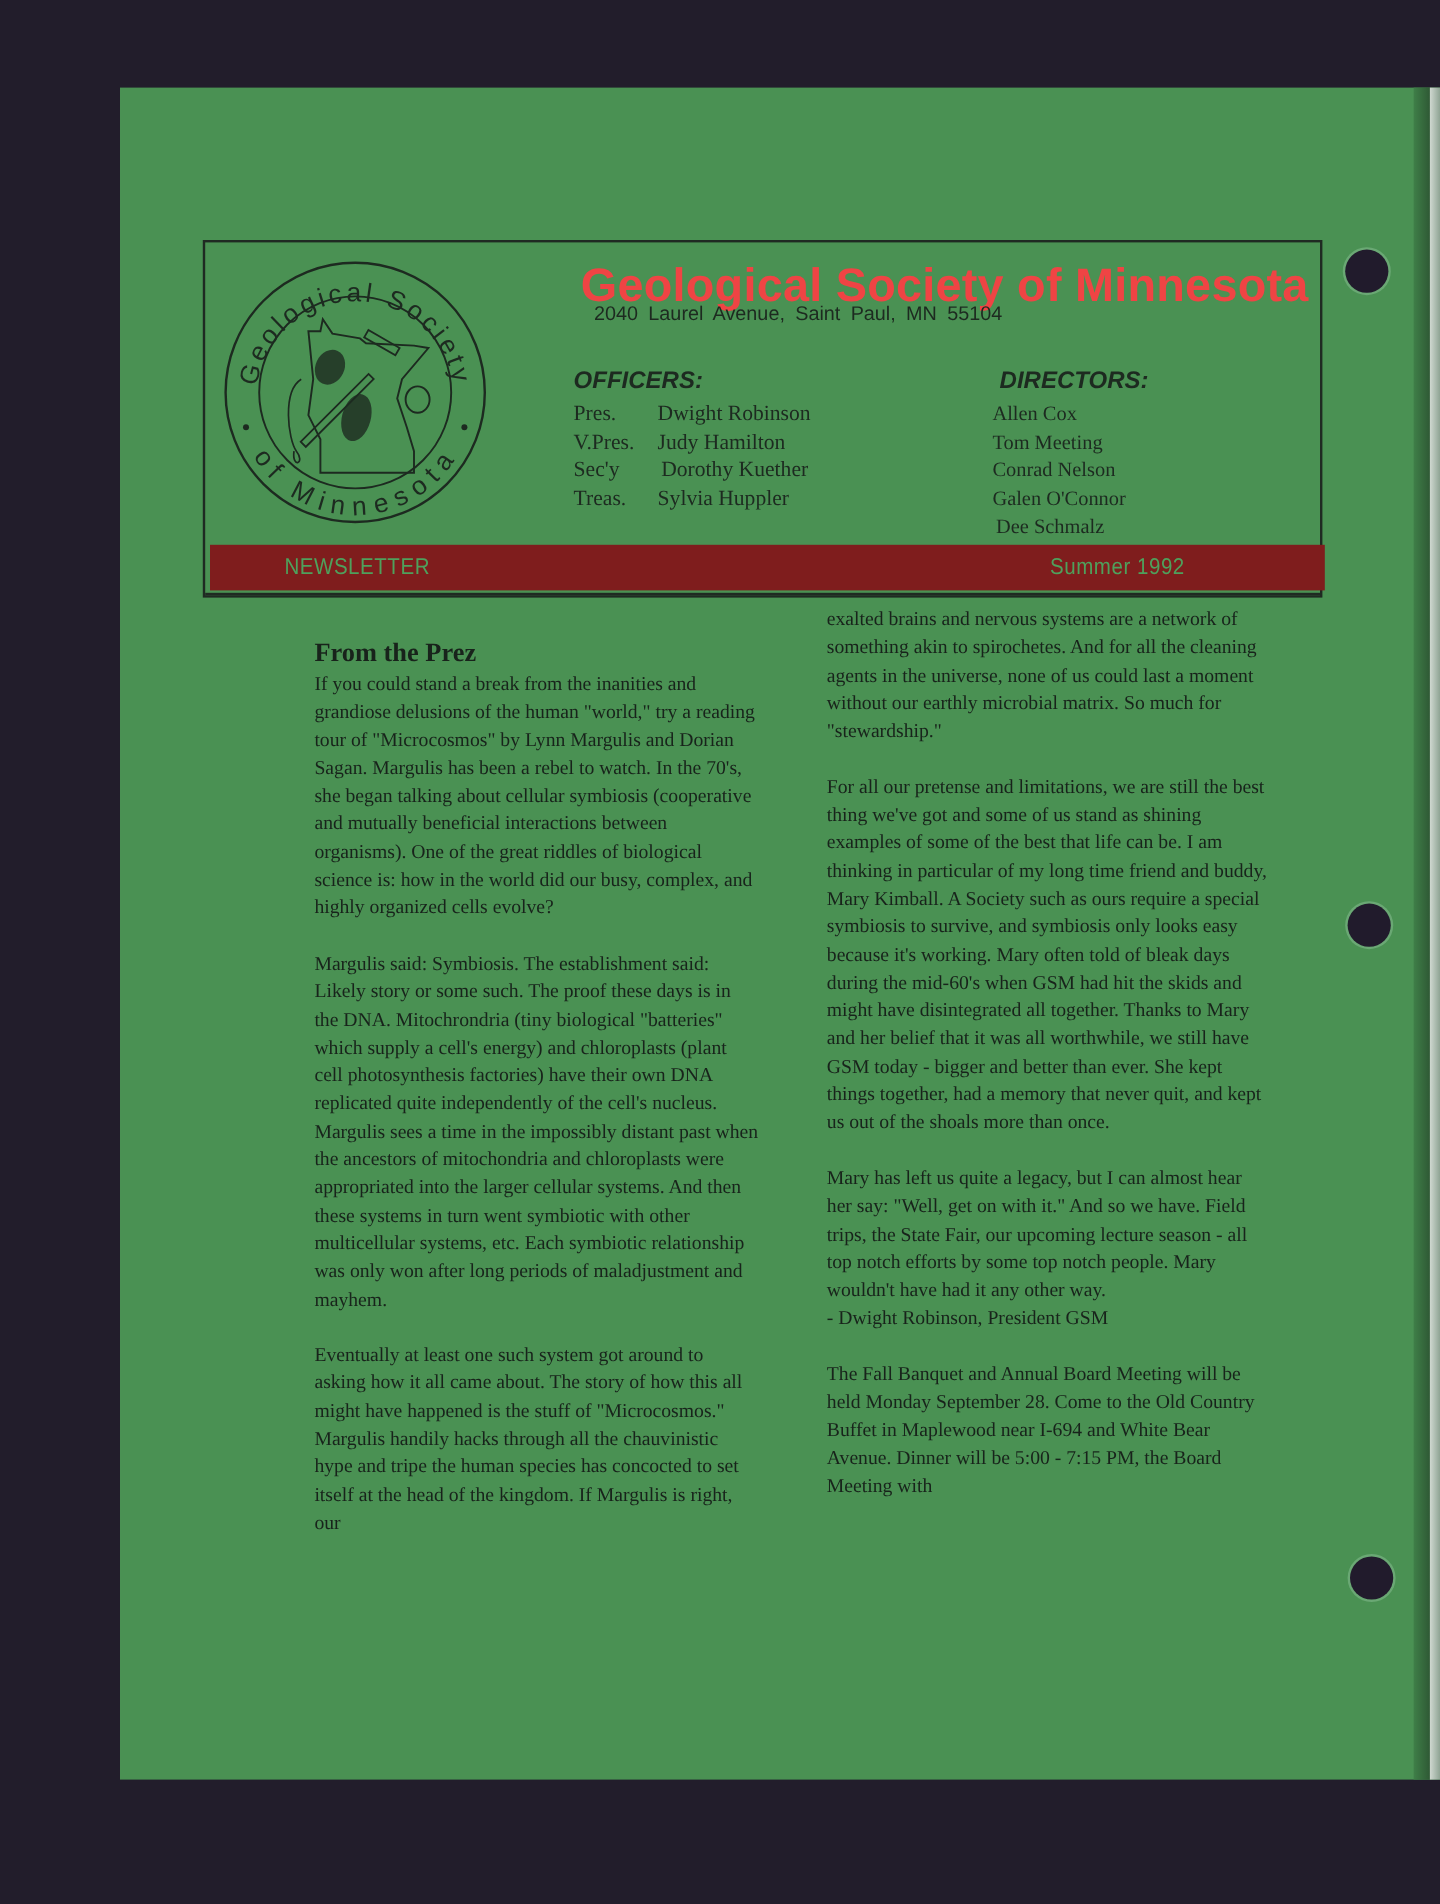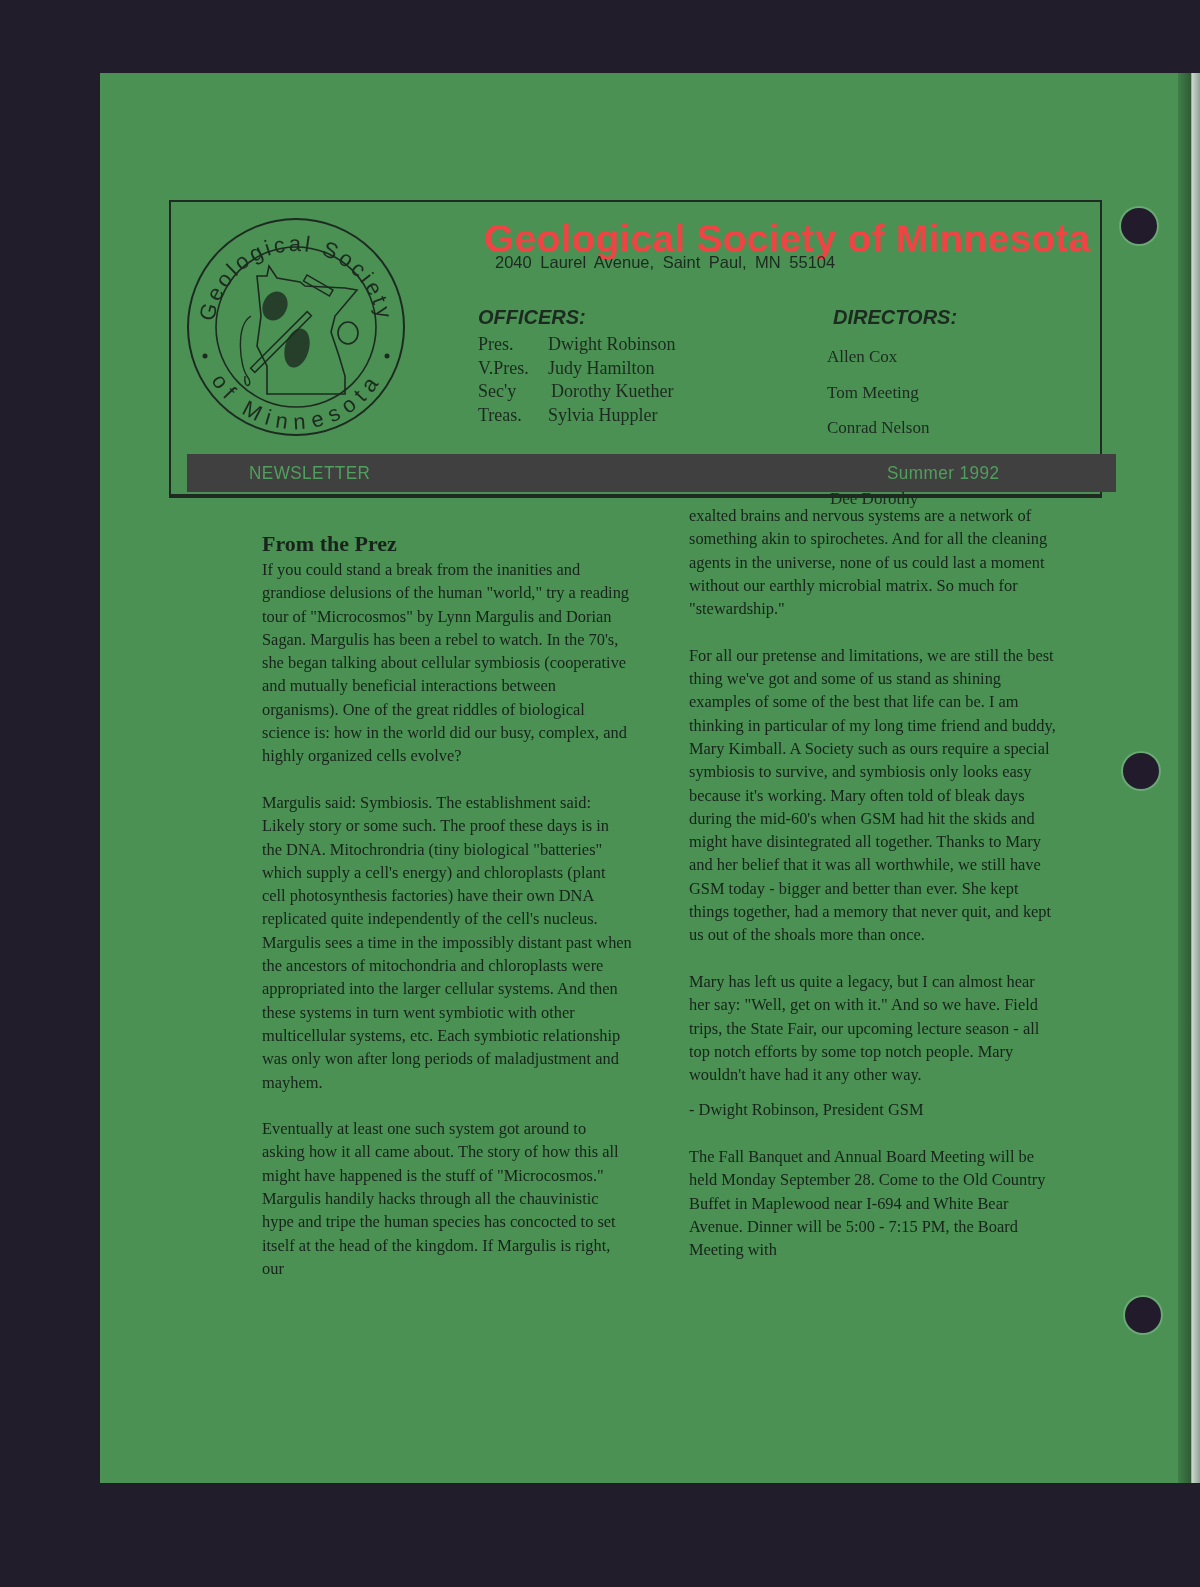--- a/index.html
+++ b/index.html
@@ -36,24 +36,24 @@
     word-spacing:4px;
   }
   .sect-head {
     position:absolute; font-family:"Liberation Sans", sans-serif; font-weight:bold;
     font-size:20px; color:#1d2a20;font-style:italic;
   }
   .officers { position:absolute; left:307px; top:131px; }
   .off-row { display:flex; font-size:18px; color:#1d2a20; height:23.5px; line-height:23.5px; }
   .off-role { width:70px; }
   .directors { position:absolute; left:656px; top:131px; }
-  .dir-row { font-size:17px; color:#1d2a20; height:23.5px; line-height:23.5px;margin-top:12px; }
+  .dir-row { font-size:17px; color:#1d2a20; height:23.5px; line-height:23.5px; }
   .banner {
-    position:absolute; left:16px; top:252px; width:929px; height:38px;
-    background:#404040;
+    position:absolute; left:4px; top:252px; width:929px; height:38px;
+    background:#7f1d1d;
   }
   .banner-line {
     position:absolute; left:0; top:292px; width:929px; height:2px; background:#1f2a22;
   }
   .banner-left, .banner-right {
     position:absolute; top:8px; font-family:"Liberation Sans", sans-serif;
     font-size:19px; color:#4fa05c; transform:scaleX(0.9); transform-origin:left;
     letter-spacing:0.5px;
   }
   .banner-left { left:62px; }
@@ -126,36 +126,36 @@
       <span>Sylvia Huppler</span>
     </div>
   </div>
 
   <div class="sect-head" style="left:662px; top:104px;">DIRECTORS:</div>
   <div class="directors">
     <div class="dir-row">Allen Cox</div>
     <div class="dir-row">Tom Meeting</div>
     <div class="dir-row">Conrad Nelson</div>
     <div class="dir-row">Galen O'Connor</div>
-    <div class="dir-row" style="margin-left:3px">Dee Dorothy</div>
+    <div class="dir-row" style="margin-left:3px">Dee Schmalz</div>
   </div>
 
   <div class="banner">
     <span class="banner-left">NEWSLETTER</span>
     <span class="banner-right">Summer 1992</span>
   </div>
   <div class="banner-line"></div>
 </div>
 
 <div class="col col-left">
   <h2>From the Prez</h2>
   <p>If you could stand a break from the inanities and grandiose delusions of the human "world," try a reading tour of "Microcosmos" by Lynn Margulis and Dorian Sagan. Margulis has been a rebel to watch. In the 70's, she began talking about cellular symbiosis (cooperative and mutually beneficial interactions between organisms). One of the great riddles of biological science is: how in the world did our busy, complex, and highly organized cells evolve?</p>
   <p>Margulis said: Symbiosis. The establishment said: Likely story or some such. The proof these days is in the DNA. Mitochrondria (tiny biological "batteries" which supply a cell's energy) and chloroplasts (plant cell photosynthesis factories) have their own DNA replicated quite independently of the cell's nucleus. Margulis sees a time in the impossibly distant past when the ancestors of mitochondria and chloroplasts were appropriated into the larger cellular systems. And then these systems in turn went symbiotic with other multicellular systems, etc. Each symbiotic relationship was only won after long periods of maladjustment and mayhem.</p>
   <p>Eventually at least one such system got around to asking how it all came about. The story of how this all might have happened is the stuff of "Microcosmos." Margulis handily hacks through all the chauvinistic hype and tripe the human species has concocted to set itself at the head of the kingdom. If Margulis is right, our</p>
 </div>
 
 <div class="col col-right">
   <p>exalted brains and nervous systems are a network of something akin to spirochetes. And for all the cleaning agents in the universe, none of us could last a moment without our earthly microbial matrix. So much for "stewardship."</p>
   <p>For all our pretense and limitations, we are still the best thing we've got and some of us stand as shining examples of some of the best that life can be. I am thinking in particular of my long time friend and buddy, Mary Kimball. A Society such as ours require a special symbiosis to survive, and symbiosis only looks easy because it's working. Mary often told of bleak days during the mid-60's when GSM had hit the skids and might have disintegrated all together. Thanks to Mary and her belief that it was all worthwhile, we still have GSM today - bigger and better than ever. She kept things together, had a memory that never quit, and kept us out of the shoals more than once.</p>
-  <p style="margin-bottom:12px">Mary has left us quite a legacy, but I can almost hear her say: "Well, get on with it." And so we have. Field trips, the State Fair, our upcoming lecture season - all top notch efforts by some top notch people. Mary wouldn't have had it any other way.</p>
+  <p style="margin-bottom:0">Mary has left us quite a legacy, but I can almost hear her say: "Well, get on with it." And so we have. Field trips, the State Fair, our upcoming lecture season - all top notch efforts by some top notch people. Mary wouldn't have had it any other way.</p>
   <p>- Dwight Robinson, President GSM</p>
   <p>The Fall Banquet and Annual Board Meeting will be held Monday September 28. Come to the Old Country Buffet in Maplewood near I-694 and White Bear Avenue. Dinner will be 5:00 - 7:15 PM, the Board Meeting with</p>
 </div>
 
 </body></html>

